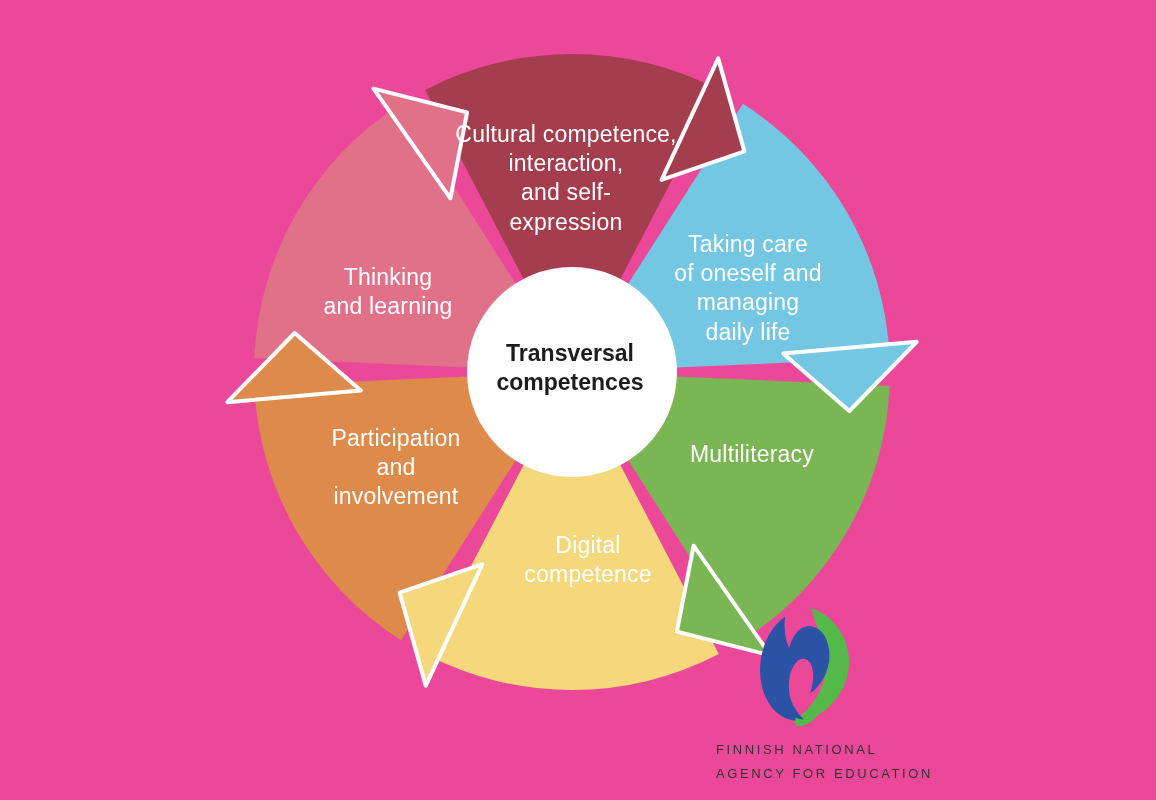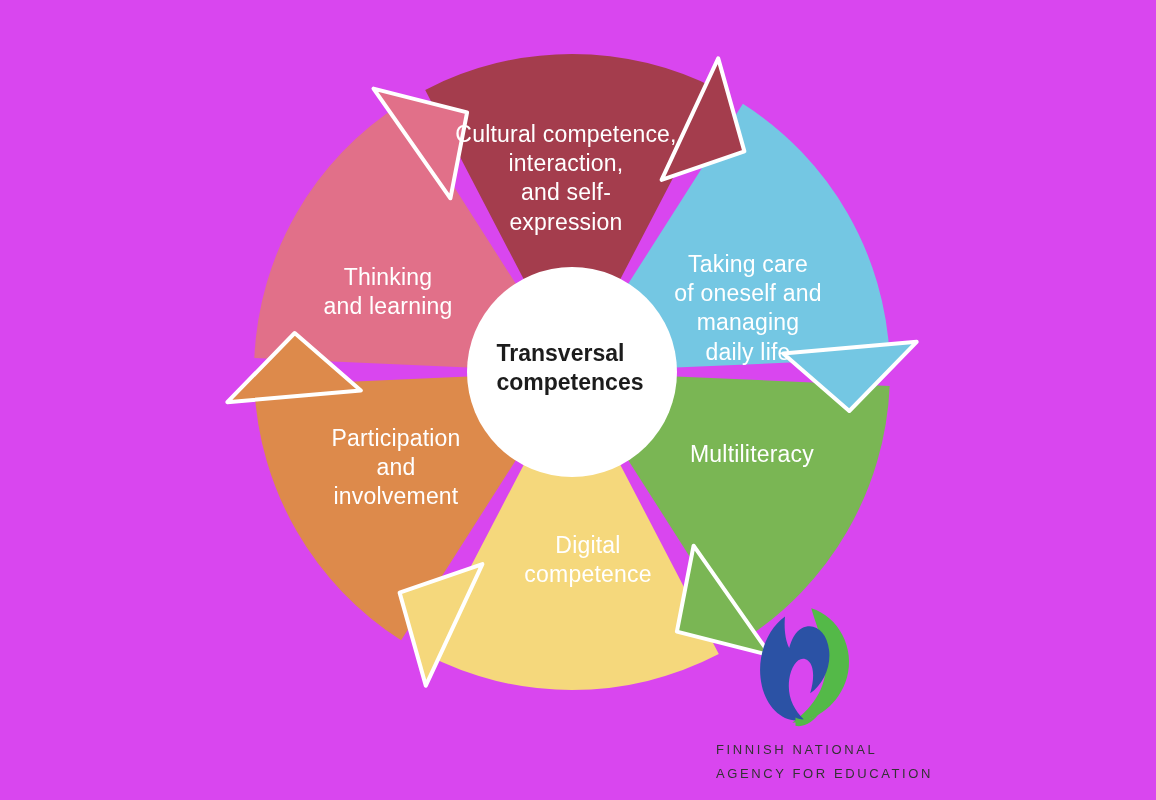--- a/index.html
+++ b/index.html
@@ -5,21 +5,21 @@
   html, body {
     margin: 0;
     padding: 0;
     background: #ffffff;
     font-family: "Liberation Sans", sans-serif;
   }
   #canvas {
     position: relative;
     width: 1156px;
     height: 800px;
-    background: #d946ef;
+    background: #ec4899;
     overflow: hidden;
   }
   #wheel-svg {
     position: absolute;
     left: 0;
     top: 0;
     width: 1156px;
     height: 800px;
   }
   .seg-label {
@@ -28,35 +28,35 @@
     color: #ffffff;
     font-size: 23px;
     line-height: 1.27;
     text-align: center;
     white-space: pre-line;
     font-weight: 500;
     letter-spacing: 0.2px;
     pointer-events: none;
   }
   .lbl-cultural      { left: 566px; top: 178px; }
-  .lbl-daily         { left: 748px; top: 288px; margin-top: 20px; }
+  .lbl-daily         { left: 748px; top: 288px; }
   .lbl-multi         { left: 752px; top: 455px; }
   .lbl-digital       { left: 588px; top: 560px; }
   .lbl-participation { left: 396px; top: 468px; text-align: center; }
   .lbl-thinking      { left: 388px; top: 272px; margin-top: 20px; }
   .center-title {
     position: absolute;
     left: 570px;
     top: 368px;
     transform: translate(-50%, -50%);
     color: #1c1c1c;
     font-size: 23px;
     font-weight: bold;
     line-height: 1.25;
-    text-align: left;
+    text-align: center;
     white-space: pre-line;
   }
   #logo {
     position: absolute;
     left: 710px;
     top: 600px;
     width: 260px;
     height: 190px;
   }
   #logo-swirl {

